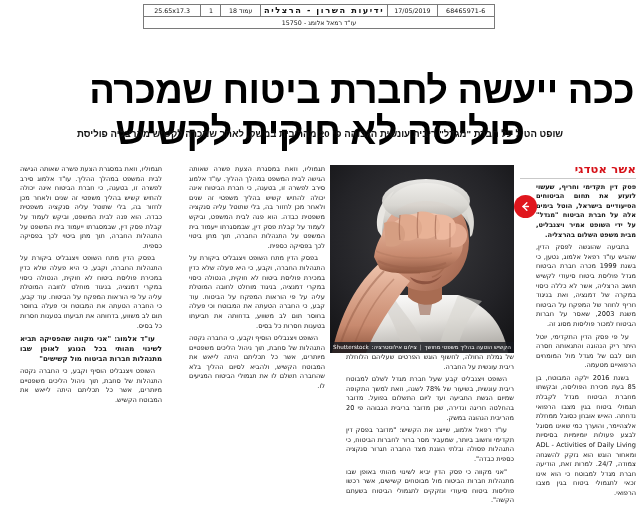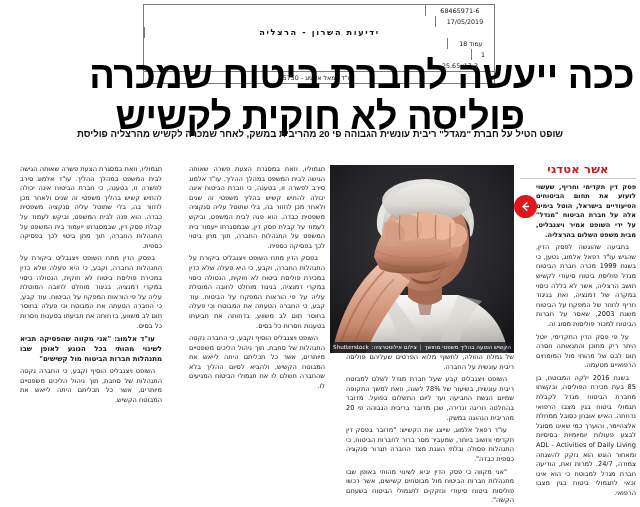--- a/index.html
+++ b/index.html
@@ -13,42 +13,42 @@
   }
   .page{width:640px;height:507px;position:relative;box-sizing:border-box;}
 
   
   .clip-header{
     position:absolute;top:4px;left:143px;width:352px;
     border:1px solid #7a7a7a;
     background:#fff;
     box-sizing:border-box;
   }
-  .clip-row{display:flex;direction:rtl;flex-direction:column;}
+  .clip-row{display:flex;direction:rtl;}
   .clip-row.r1{border-bottom:1px solid #7a7a7a;}
   .clip-cell{
     font-size:6.3px;line-height:11px;height:11px;
     padding:0 3px;text-align:center;white-space:nowrap;
     border-left:1px solid #7a7a7a;
     display:flex;align-items:center;justify-content:center;
     color:#111;font-family:"DejaVu Sans",sans-serif;
   }
   .clip-cell:last-child{border-left:none;}
   .c-id{width:62px;direction:ltr;letter-spacing:.1px;}
   .c-date{width:52px;direction:ltr;}
   .c-name{flex:1;font-size:8.2px;font-weight:700;letter-spacing:1.6px;}
   .c-page{width:40px;direction:rtl;}
   .c-num{width:16px;}
   .c-size{width:62px;direction:ltr;}
   .clip-row.r2{justify-content:center;}
   .c-sub{width:100%;border-left:none;font-size:6.3px;height:11px;}
 
   
   .headline{
-    position:absolute;top:30px;right:6px;left:6px;
+    position:absolute;top:45px;right:6px;left:6px;
     text-align:right;
     font-family:"Liberation Sans","DejaVu Sans",sans-serif;
     font-weight:700;
     font-size:38px;
     line-height:41px;
     letter-spacing:-0.5px;
     color:#000;
     direction:rtl;
   }
   .headline .l2{display:block;text-align:center;}
@@ -73,21 +73,21 @@
     color:#111;
     font-family:"DejaVu Sans","Liberation Sans",sans-serif;
   }
   .col p{margin:0 0 3px 16px;text-indent:7px;}
   .col p.noind{text-indent:0;}
 
   
   .col-right{right:0;width:116px;}
   .byline{
     color:#d61017;font-weight:700;font-size:11.5px;
-    text-align:center;margin:0 0 3px 0;letter-spacing:.2px;
+    text-align:right;margin:0 0 3px 0;letter-spacing:.2px;
   }
   .byline-rule{border-top:1px solid #c9c9c9;margin:0 0 4px 0;height:0;}
   .col-right .intro{font-weight:700;}
 
   
   .arrow-badge{
     position:absolute;top:30px;left:-6px;
     width:23px;height:23px;border-radius:50%;
     background:#e0161d;
     display:flex;align-items:center;justify-content:center;
@@ -158,21 +158,21 @@
 
       <div class="arrow-badge">
         <svg width="13" height="13" viewBox="0 0 24 24" aria-hidden="true">
           <path d="M14.5 5.2 L7.6 12 L14.5 18.8" fill="none" stroke="#ffffff" stroke-width="2.6" stroke-linecap="round" stroke-linejoin="round"></path>
           <path d="M7.2 12 H17.4" stroke="#ffffff" stroke-width="2.6" stroke-linecap="round"></path>
         </svg>
       </div>
 
       <p class="noind intro">פסק דין תקדימי וחריף, שעשוי לזעזע את תחום הביטוחים הסיעודיים בישראל, הוטל בימים אלה על חברת הביטוח "מגדל" על ידי השופט אמיר ויצנבליט, מבית משפט השלום בהרצליה.</p>
       <p>בתביעה שהוגשה לפסק הדין, שהגיש עו"ד רפאל אלמוג, נטען, כי בשנת 1999 מכרה חברת הביטוח מגדל פוליסת ביטוח סיעודי לקשיש תושב הרצליה, אשר לא כללה כיסוי במקרה של דמנציה, ואת בניגוד חריף לחוזר של המפקח על הביטוח משנת 2003, שאסר על חברות הביטוח למכור פוליסות מסוג זה.</p>
-      <p>על פי פסק הדין התקדימי, יוטל היתר ריק מתוכן והתנאותה חסרה תום לבם של מהותי מול המומחים הרפואיים מטעמה.</p>
+      <p>על פי פסק הדין התקדימי, יוטל היתר ריק הנהוגה והתנאותה חסרה תום לבם של מגדל מול המומחים הרפואיים מטעמה.</p>
       <p>בשנת 2016 ילקה המבוטח, בן 85 בעת מכירת הפוליסה, ובקשתו מחברת הביטוח מגדל לקבלת תגמולי ביטוח בגין מצבו הרפואי נדחתה. האיש אובחן כסובל ממחלת אלצהיימר, והוערך כמי שאינו מסוגל לבצע פעולות יומיומיות בסיסיות ADL - Activities of Daily Living ומאחור הוגש הוא נזקק להשגחה צמודה, 24/7. למרות זאת, הודיעה חברת מגדל למבוטח כי הוא אינו זכאי לתגמולי ביטוח בגין מצבו הרפואי.</p>
     </div>
 
     <div class="col col-mid">
       <figure class="photo-box" style="margin:0;">
         <svg class="photo-canvas" viewBox="0 0 184 188" preserveAspectRatio="xMidYMid slice">
           <defs>
             <radialGradient id="bg" cx="50%" cy="40%" r="78%">
               <stop offset="0%" stop-color="#3a3a3d"></stop>
               <stop offset="62%" stop-color="#232327"></stop>
@@ -248,21 +248,21 @@
         </svg>
 
         <figcaption class="cap-bar">
           <span>הקשיש הוטעה בהליך משפטי מחושך</span>
           <span class="sep">|</span>
           <span>צילום אילוסטרציה:</span>
           <span class="credit">Shutterstock</span>
         </figcaption>
       </figure>
 
-      <p class="noind">של גמלת החולה, לחשוף מלוא הפרטים שעליהם פוליסה ריבית עונשית על החברה.</p>
+      <p class="noind">של גמלת החולה, לחשוף הוגש הפרטים שעליהם הלוחלת ריבית עונשית על החברה.</p>
       <p>השופט ויצנבליט קבע שעל חברת מגדל לשלם למבוטח ריבית עונשית, בשיעור של 78% לשנה, וזאת למשך התקופה שמיום הגשת התביעה ועד ליום התשלום בפועל. מדובר בהחלטה חריגה ונדירה, שכן מדובר בריבית הגבוהה פי 20 מהריבית הנהוגה במשק.</p>
       <p>עו"ד רפאל אלמוג, שייצג את הקשיש: "מדובר בפסק דין תקדימי וחשוב ביותר, שמעביר מסר ברור לחברות הביטוח, כי התנהלות פסולה ובלתי הוגנת מצד החברה תגרור סנקציה כספית כבדה".</p>
       <p>"אני מקווה כי פסק הדין יביא לשינוי מהותי באופן שבו מתנהלות חברות הביטוח מול מבוטחים קשישים, אשר רכשו פוליסות ביטוח סיעודי ונזקקים לתגמולי הביטוח בשעתם הקשה".</p>
     </div>
 
     <div class="col col-left">
       <p class="noind">תגמוליו, וזאת במסגרת הצעת פשרה שאותה הגישה לבית המשפט במהלך ההליך. עו"ד אלמוג סירב לפשרה זו, בטענה, כי חברת הביטוח אינה יכולה להתיש קשיש בהליך משפטי זה שנים ולאחר מכן לחזור בה, בלי שתוטל עליה סנקציה משפטית כבדה. הוא פנה לבית המשפט, וביקש לעמוד על קבלת פסק דין, שבמסגרתו ייעמוד בית המשפט על התנהלות החברה, תוך מתן ביטוי לכך בפסיקה כספית.</p>
       <p>בפסק הדין מתח השופט ויצנבליט ביקורת על התנהלות החברה, וקבע, כי היא פעלה שלא כדין במכירת פוליסת ביטוח לא חוקית, הנטולה כיסוי במקרי דמנציה, בניגוד מוחלט לחובה המוטלת עליה על פי הוראות המפקח על הביטוח. עוד קבע, כי החברה הטעתה את המבוטח וכי פעלה בחוסר תום לב משווע, בדחותה את תביעתו בטענות חסרות כל בסיס.</p>
       <p>השופט ויצנבליט הוסיף וקבע, כי החברה נקטה התנהלות של סחבת, תוך ניהול הליכים משפטיים מיותרים, אשר כל תכליתם היתה לייאש את המבוטח הקשיש, ולהביא לסיום ההליך בלא שהחברה תשלם לו את תגמולי הביטוח המגיעים לו.</p>
     </div>

